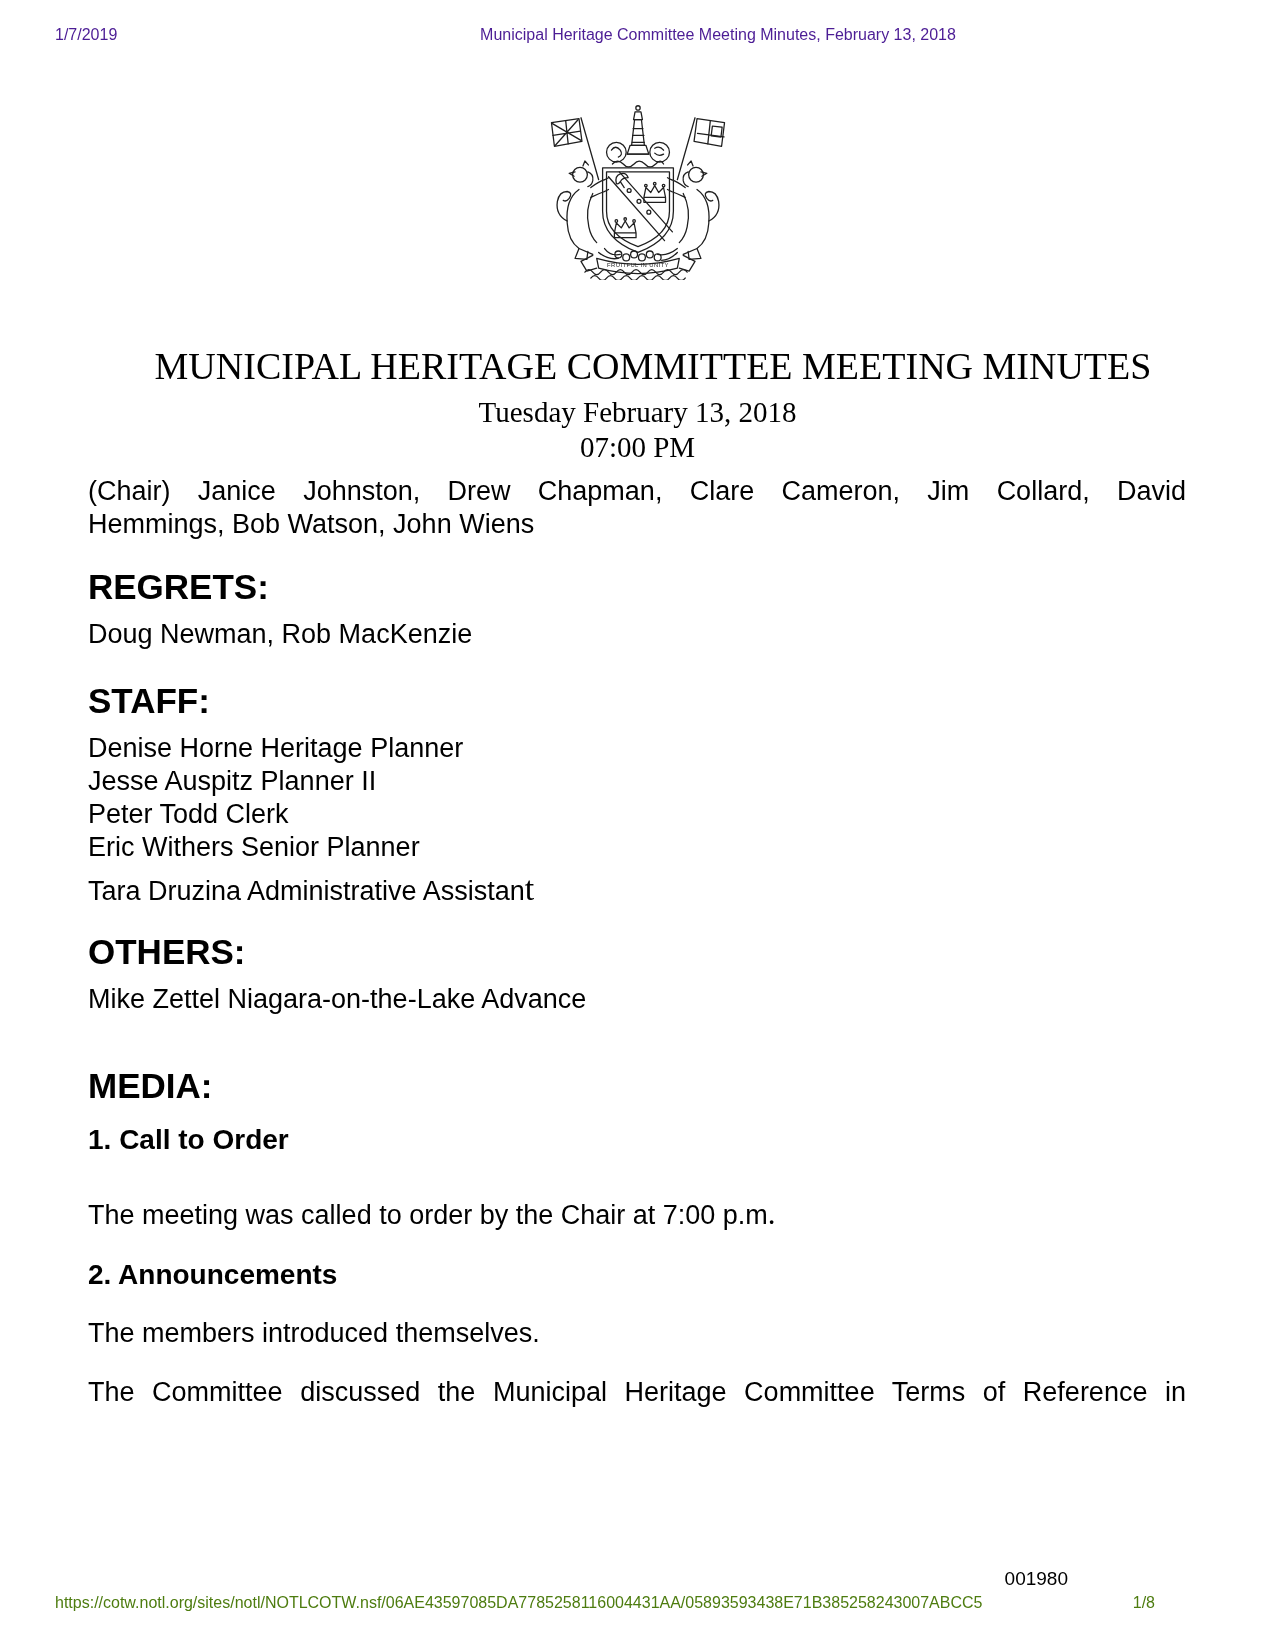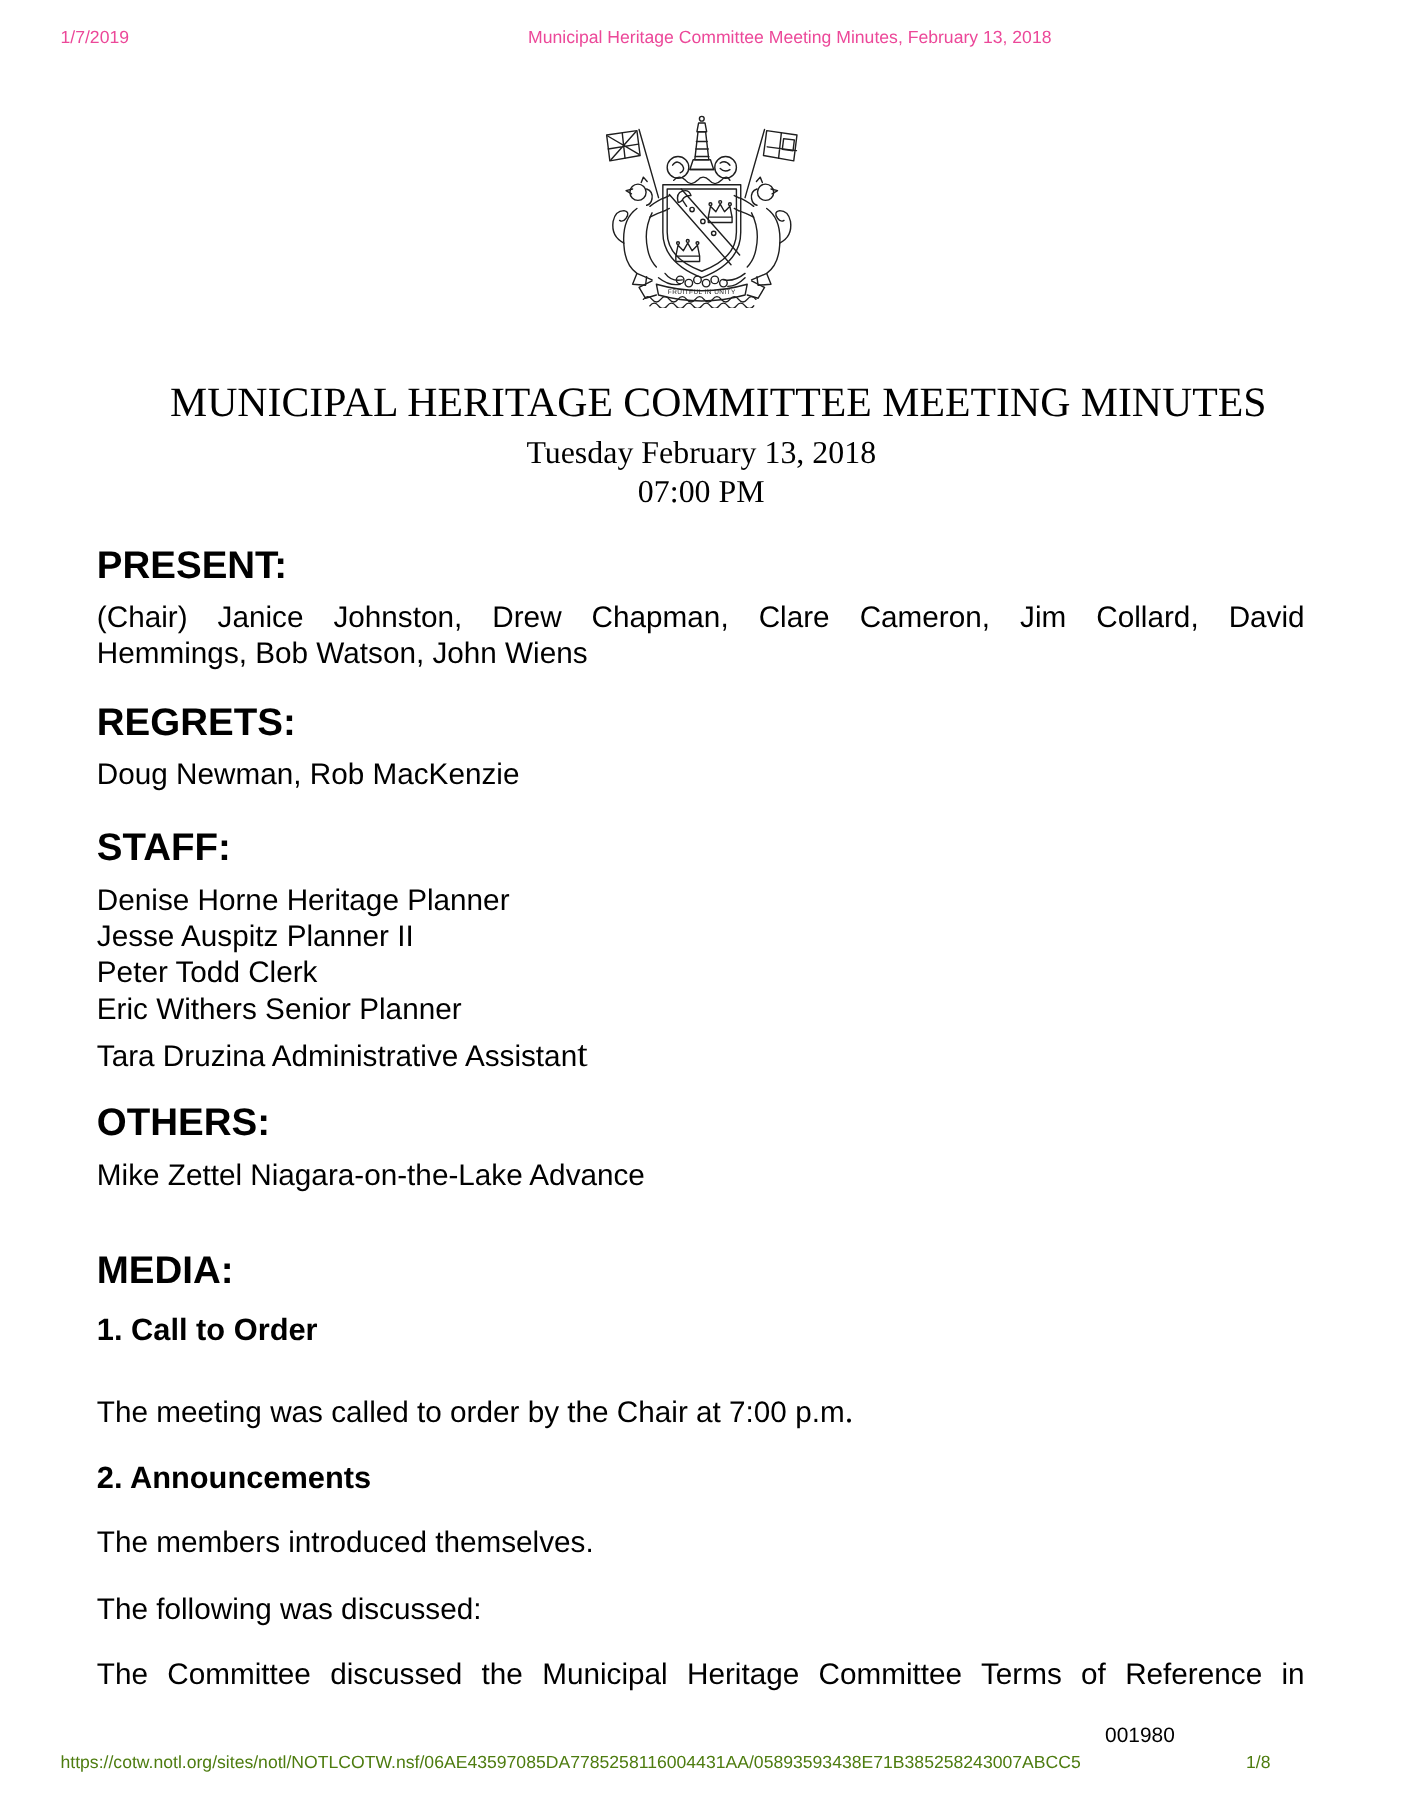--- a/index.html
+++ b/index.html
@@ -7,21 +7,21 @@
   .page {
     position: relative;
     width: 1275px;
     height: 1650px;
     background: #fff;
     color: #000;
     font-family: "Liberation Sans", sans-serif;
     overflow: hidden;
   }
   
-  .print-header { position: absolute; top: 26px; left: 0; right: 0; height: 22px; font-size: 16px; color: #ec4899; }
+  .print-header { position: absolute; top: 26px; left: 0; right: 0; height: 22px; font-size: 16px; color: #4c1d95; }
   .ph-date { position: absolute; left: 55px; top: 0; white-space: nowrap; }
   .ph-title { position: absolute; left: 718px; top: 0; transform: translateX(-50%); white-space: nowrap; }
   .print-footer { position: absolute; top: 1594px; left: 55px; right: 120px; display: flex; justify-content: space-between; font-size: 16px; color: #4d7c0f; }
   .pf-url { white-space: nowrap; }
   .stamp { position: absolute; top: 1568px; right: 207px; font-size: 19px; }
 
   
   .crest-wrap { margin: 103px auto 0; width: 212px; height: 177px; }
 
   
@@ -155,21 +155,20 @@
       <text x="106" y="167" text-anchor="middle" font-size="6" fill="#1f1f1f" style="font-family:'Liberation Sans',sans-serif;letter-spacing:.4px">FRUITFUL IN UNITY</text>
     </svg>
   </div>
 
   <h1 class="doc-title">MUNICIPAL HERITAGE COMMITTEE MEETING MINUTES</h1>
   <div class="doc-sub first">Tuesday February 13, 2018</div>
   <div class="doc-sub">07:00 PM</div>
 
   <div class="content">
 
-    <div class="section-heading mt-present-h">PRESENT:</div>
     <div class="body-text mt-body">
       <div class="justify-full">(Chair) Janice Johnston, Drew Chapman, Clare Cameron, Jim Collard, David</div>
       <div>Hemmings, Bob Watson, John Wiens</div>
     </div>
 
     <div class="section-heading mt-regrets-h">REGRETS:</div>
     <div class="body-text mt-body">Doug Newman, Rob MacKenzie</div>
 
     <div class="section-heading mt-staff-h">STAFF:</div>
     <div class="body-text mt-body">
@@ -183,21 +182,20 @@
     <div class="section-heading mt-others-h">OTHERS:</div>
     <div class="body-text mt-body">Mike Zettel Niagara-on-the-Lake Advance</div>
 
     <div class="section-heading mt-media-h">MEDIA:</div>
 
     <div class="item-heading mt-item1-h">1. Call to Order</div>
     <div class="body-text mt-para1"><span>The meeting was called to order by the Chair at 7:00 p.m</span><span class="serif-tail" style="font-size:31px">.</span></div>
 
     <div class="item-heading mt-item2-h">2. Announcements</div>
     <div class="body-text mt-para2">The members introduced themselves.</div>
-    <div class="body-text mt-para3">The following was discussed:</div>
     <div class="body-text mt-para4 justify-full">The Committee discussed the Municipal Heritage Committee Terms of Reference in</div>
 
   </div>
 
   <div class="stamp">001980</div>
 
   <div class="print-footer">
     <span class="pf-url">https://cotw.notl.org/sites/notl/NOTLCOTW.nsf/06AE43597085DA7785258116004431AA/05893593438E71B385258243007ABCC5</span>
     <span class="pf-page">1/8</span>
   </div>

